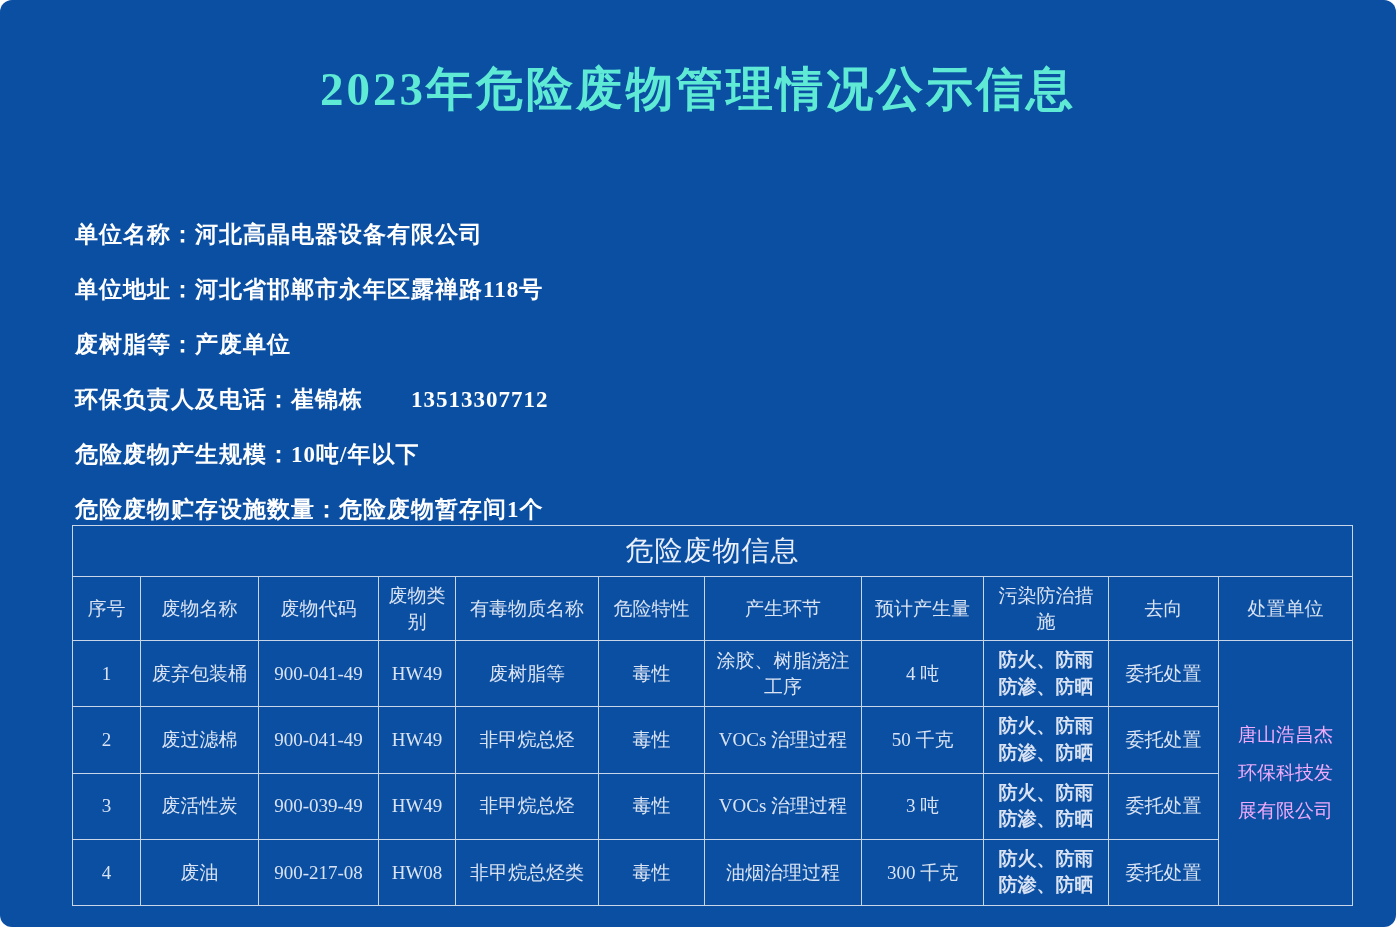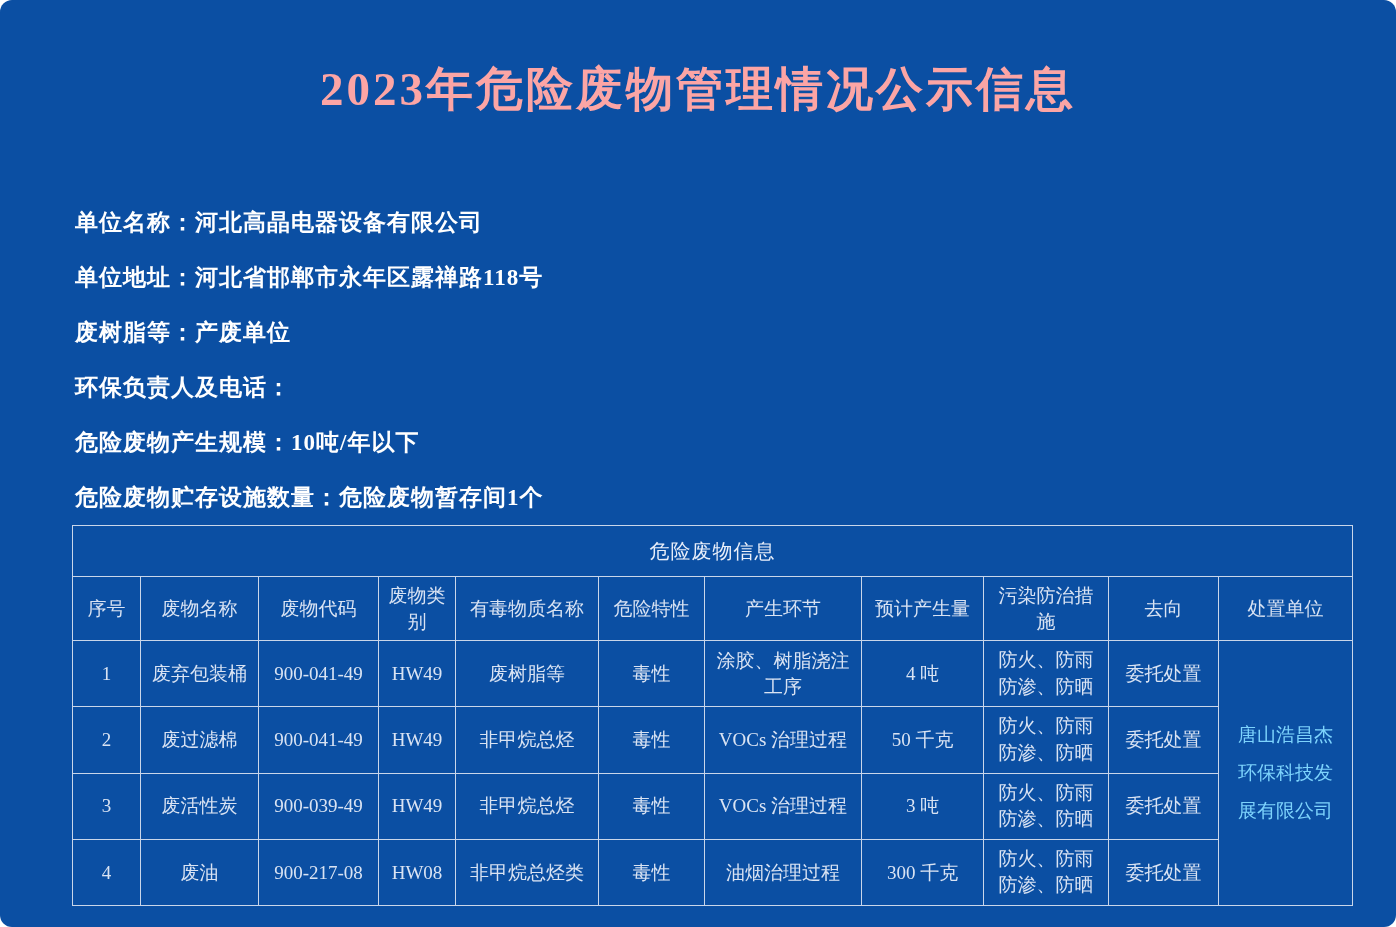--- a/index.html
+++ b/index.html
@@ -14,29 +14,29 @@
     color:#ffffff;
   }
   .main-title{
     padding-top:58px;
     margin:0;
     text-align:center;
     font-size:47px;
     line-height:62px;
     font-weight:bold;
     letter-spacing:3px;
-    color:#fca5a5;
+    color:#5eead4;
   }
   .info-list{
     margin:75px 0 0 75px;
   }
   .info-item{
     height:55px;
     display:flex;
-    align-items:center;
+    align-items:flex-end;
     font-size:23px;
     font-weight:bold;
     letter-spacing:1px;
     color:#ffffff;
   }
   .info-label{white-space:pre;}
   .info-value{white-space:pre;}
   table.hw-table{
     margin:0 0 0 72px;
     width:1280px;
@@ -51,32 +51,32 @@
     vertical-align:middle;
     padding:6px 8px;
     font-weight:normal;
     line-height:1.35;
     overflow:hidden;
   }
   .t-title-cell{
     height:38px;
     font-family:"Liberation Sans","DejaVu Sans",sans-serif;
     font-weight:bold;
-    font-size:20px;
+    font-size:28px;
     letter-spacing:1px;
     color:#e9effa;
   }
   .hw-table thead th{height:41px;}
   tr.r-tall td{height:49px;}
   tr.r-mid  td{height:41px;}
-  td.pre{white-space:pre-line;line-height:1.4;}
+  td.pre{white-space:pre-line;line-height:1.4;font-weight:bold;}
   td.disposal-cell{
     padding:6px 18px;
     line-height:2.0;
-    color:#7dd3fc;
+    color:#f0abfc;
   }
 </style>
 </head>
 <body>
 
 <div class="page">
 
   <h1 class="main-title">2023年危险废物管理情况公示信息</h1>
 
   <div class="info-list">
@@ -87,20 +87,21 @@
     <div class="info-item">
       <span class="info-label">单位地址：</span>
         <span class="info-value">河北省邯郸市永年区露禅路118号</span>
     </div>
     <div class="info-item">
       <span class="info-label">废树脂等：</span>
         <span class="info-value">产废单位</span>
     </div>
     <div class="info-item">
       <span class="info-label">环保负责人及电话：</span>
+        <span class="info-value">崔锦栋　　13513307712</span>
     </div>
     <div class="info-item">
       <span class="info-label">危险废物产生规模：</span>
         <span class="info-value">10吨/年以下</span>
     </div>
     <div class="info-item">
       <span class="info-label">危险废物贮存设施数量：</span>
         <span class="info-value">危险废物暂存间1个</span>
     </div>
   </div>

